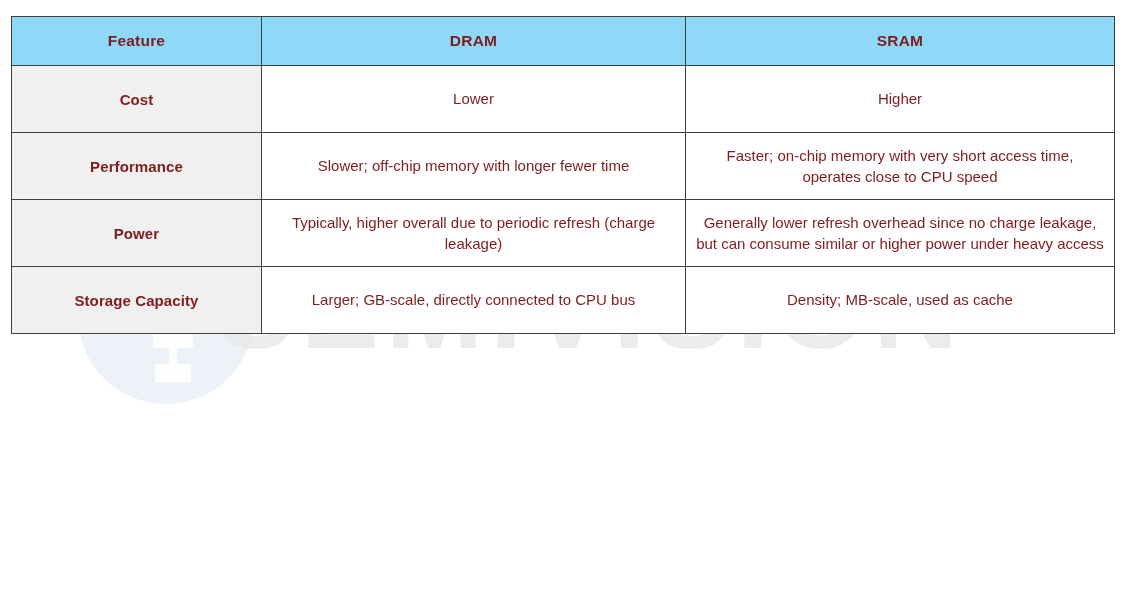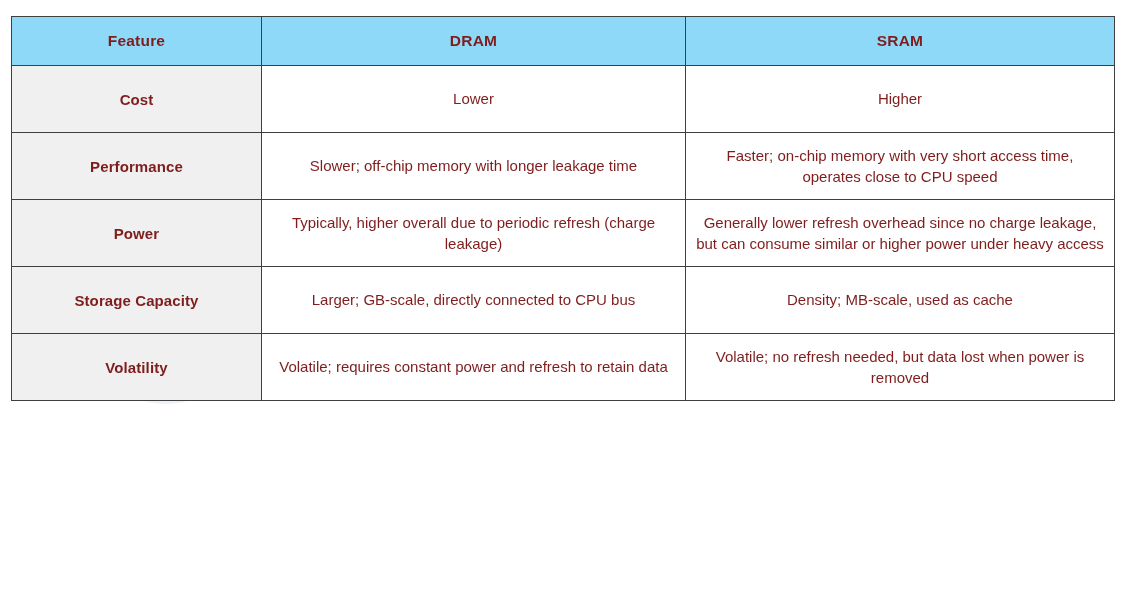--- a/index.html
+++ b/index.html
@@ -150,35 +150,30 @@
         </tr>
       </thead>
       <tbody>
         <tr>
           <td class="feature-cell">Cost</td>
           <td class="value-cell">Lower</td>
           <td class="value-cell">Higher</td>
         </tr>
         <tr>
           <td class="feature-cell">Performance</td>
-          <td class="value-cell">Slower; off-chip memory with longer leakage time</td>
+          <td class="value-cell">Slower; off-chip memory with longer fewer time</td>
           <td class="value-cell">Faster; on-chip memory with very short access time, operates close to CPU speed</td>
         </tr>
         <tr>
           <td class="feature-cell">Power</td>
           <td class="value-cell">Typically, higher overall due to periodic refresh (charge leakage)</td>
           <td class="value-cell">Generally lower refresh overhead since no charge leakage, but can consume similar or higher power under heavy access</td>
         </tr>
         <tr>
           <td class="feature-cell">Storage Capacity</td>
           <td class="value-cell">Larger; GB-scale, directly connected to CPU bus</td>
           <td class="value-cell">Density; MB-scale, used as cache</td>
         </tr>
-        <tr>
-          <td class="feature-cell">Volatility</td>
-          <td class="value-cell">Volatile; requires constant power and refresh to retain data</td>
-          <td class="value-cell">Volatile; no refresh needed, but data lost when power is removed</td>
-        </tr>
       </tbody>
     </table>
   </div>
 
 </div>
 
 </body></html>

